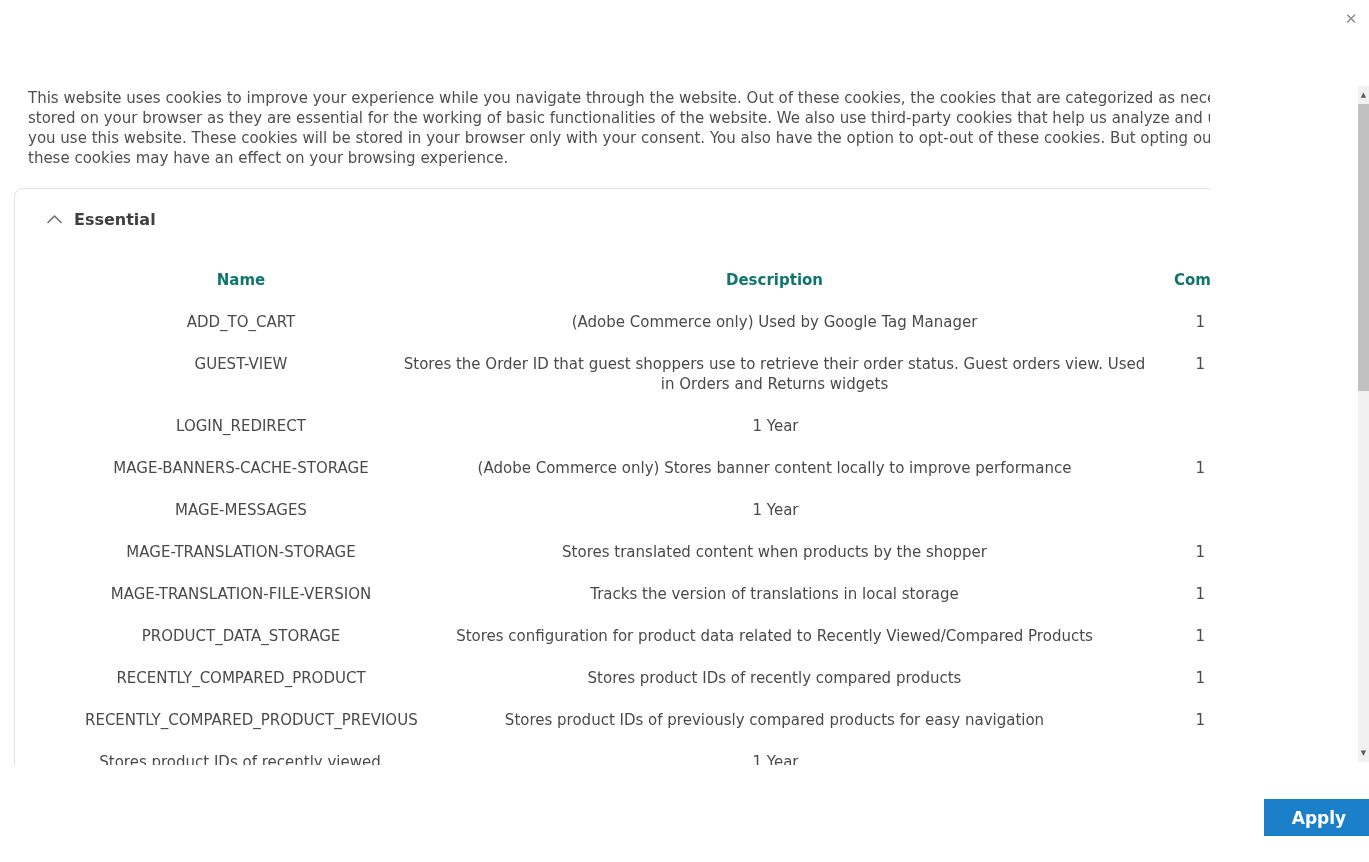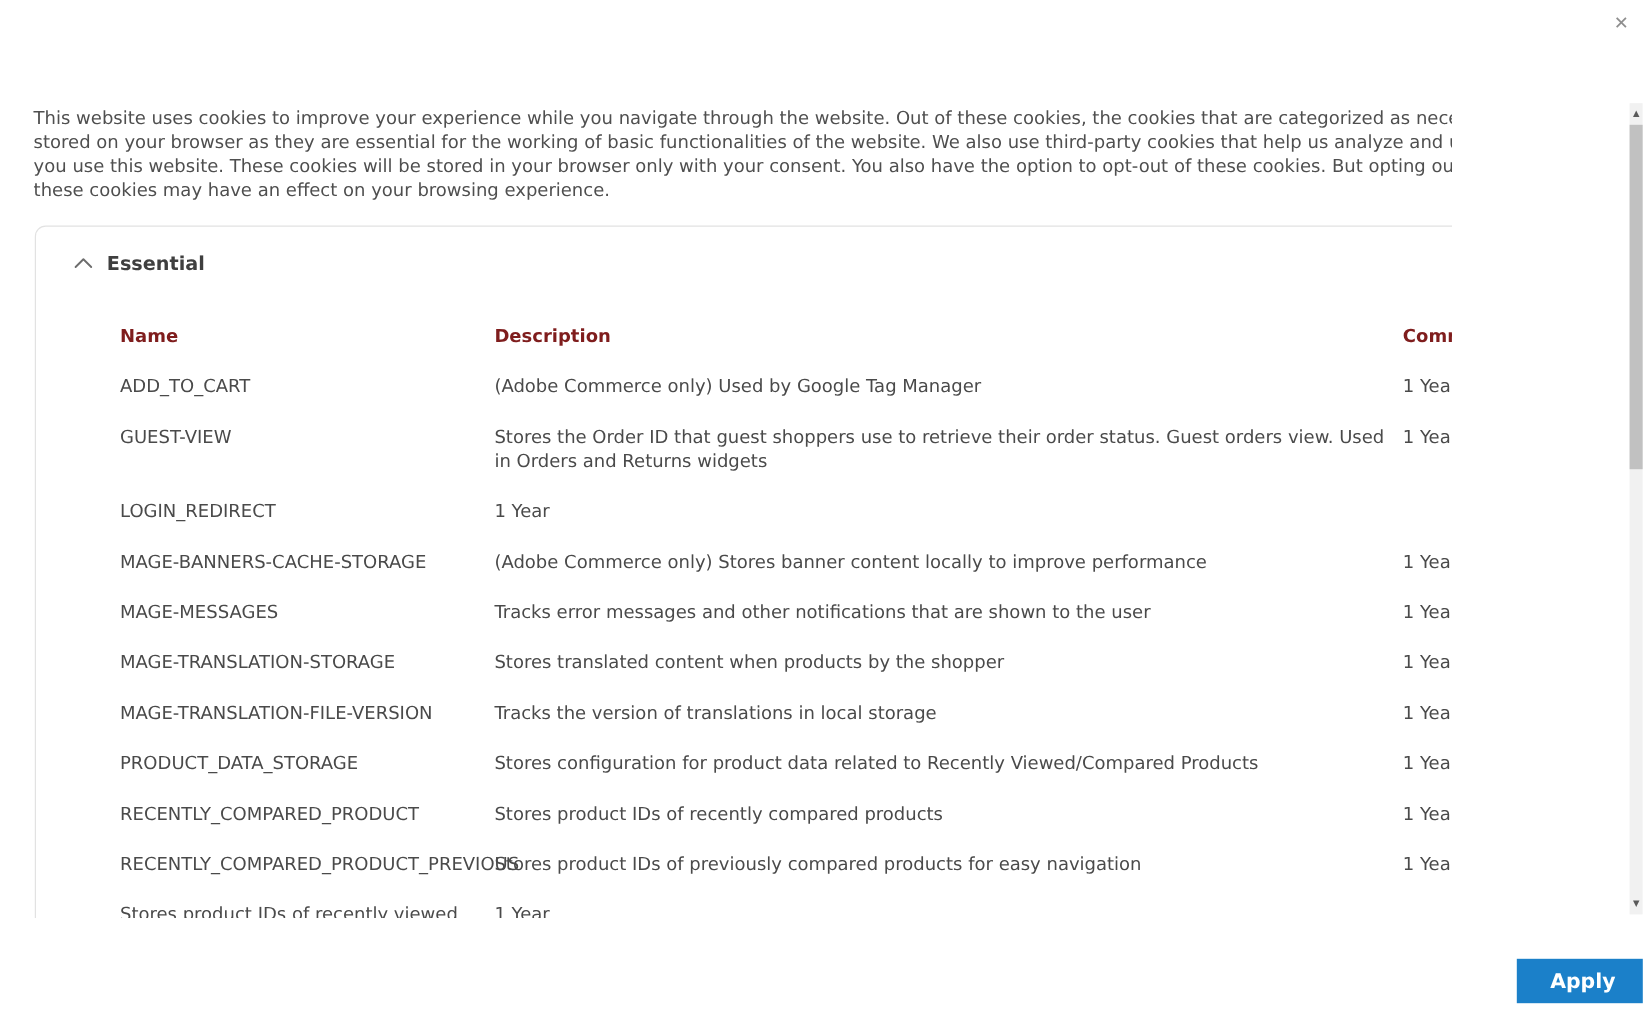--- a/index.html
+++ b/index.html
@@ -31,25 +31,26 @@
     overflow: hidden;
   }
 
   .modal-description {
     margin: 2px 28px 0 28px;
     width: 1303px;
     font-size: 15px; line-height: 20px; color: #4f4f4f;
   }
 
   .category-card {
-    margin: 20px 0 0 29px;
+    margin: 20px 0 0 14px;
     width: 1305px;
     border: 1px solid #e2e2e2;
     border-radius: 9px;
     background: #fff;
+    text-align: center;
   }
 
   .card-header {
     display: flex; align-items: center;
     padding: 14px 33px 0 30px;
     height: 46px;
   }
   .chevron-wrap {
     width: 19px; height: 19px; margin-right: 10px;
     display: flex; align-items: center; justify-content: center;
@@ -79,21 +80,21 @@
     padding: 24px 35px 30px 70px;
     color: #4a4a4a;
   }
   .t-row {
     display: grid;
     grid-template-columns: 312px 757px 1fr;
     align-items: start;
     padding: 11px 0;
     font-size: 15px; line-height: 20px;
   }
-  .t-row.header { font-weight: 700; color: #7f1d1d; }
+  .t-row.header { font-weight: 700; color: #0f766e; }
   .cell-desc { padding-right: 2px; }
 
   .apply-btn {
     position: absolute; left: 1264px; top: 799px;
     width: 110px; height: 37px;
     background: #1b80c9; border: none; border-radius: 0;
     color: #ffffff; font-size: 17px; font-weight: 700;
     font-family: "DejaVu Sans", "Liberation Sans", sans-serif;
     display: flex; align-items: center; justify-content: center;
     cursor: pointer;
@@ -172,21 +173,20 @@
   </div>
 
   <div class="t-row">
     <span class="cell-name">MAGE-BANNERS-CACHE-STORAGE</span>
     <span class="cell-desc">(Adobe Commerce only) Stores banner content locally to improve performance</span>
     <span class="cell-life">1 Year</span>
   </div>
 
   <div class="t-row">
     <span class="cell-name">MAGE-MESSAGES</span>
-    <span class="cell-desc">Tracks error messages and other notifications that are shown to the user</span>
     <span class="cell-life">1 Year</span>
   </div>
 
   <div class="t-row">
     <span class="cell-name">MAGE-TRANSLATION-STORAGE</span>
     <span class="cell-desc">Stores translated content when products by the shopper</span>
     <span class="cell-life">1 Year</span>
   </div>
 
   <div class="t-row">

